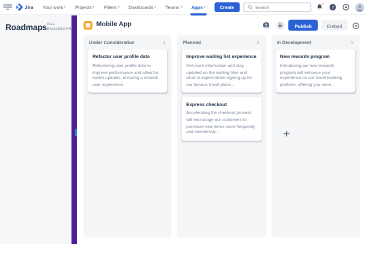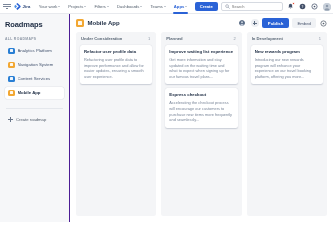--- a/index.html
+++ b/index.html
@@ -85,23 +85,23 @@
   }
   .avatar svg { display: block; }
 
   
   .shell { display: flex; height: 208px; background: #fff; }
 
   
   .sidebar {
     width: 70px; flex: 0 0 70px;
     background: #f6f7f9;
-    border-right: 1px solid #4c1d95;
+    border-right: 5px solid #4c1d95;
     padding: 6px 5px 0 5px;
-    display: flex; flex-direction: column;
+    display: flex; flex-direction: row;
   }
   .sb-title {
     font-size: 7.5px; font-weight: bold; color: #1b2a41;
     margin-bottom: 8px; letter-spacing: -0.1px;
   }
   .sb-section {
     font-size: 3.4px; font-weight: bold; color: #8d97a5;
     letter-spacing: 0.35px; margin-bottom: 3.5px; text-transform: uppercase;
   }
   .sb-item {

